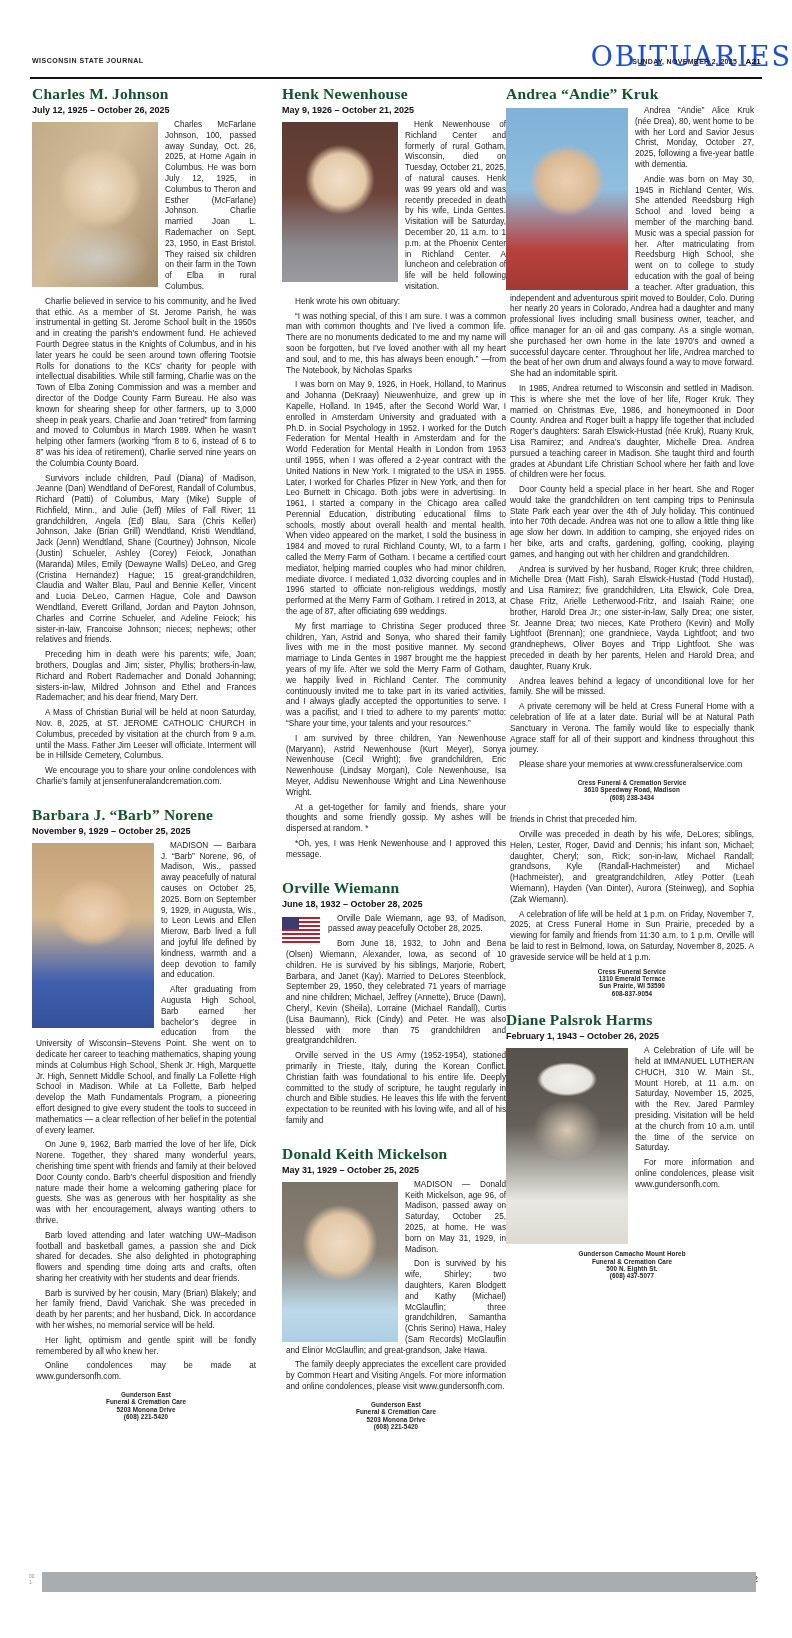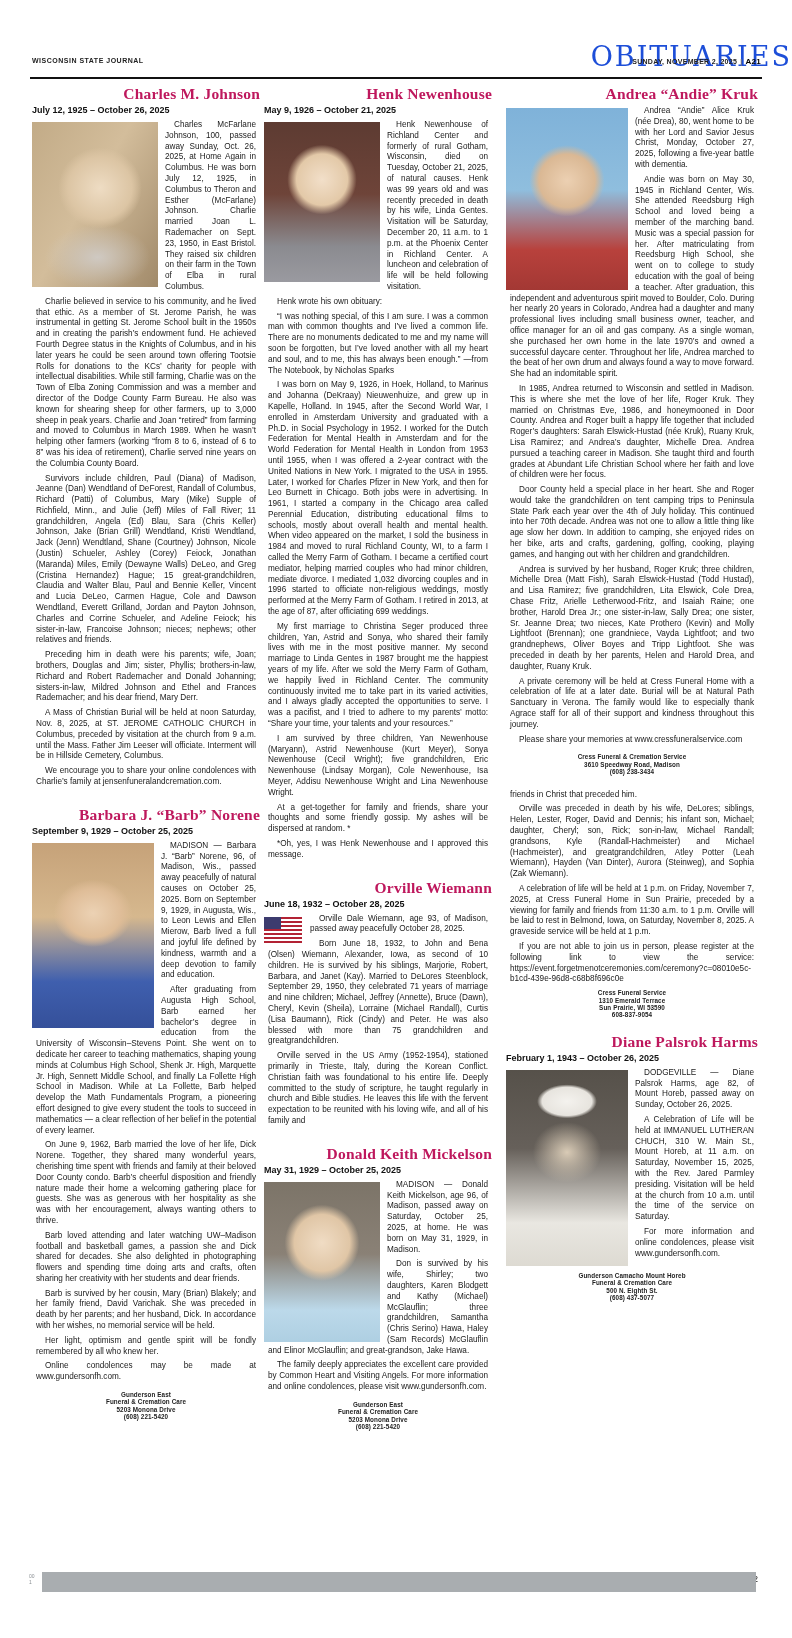--- a/index.html
+++ b/index.html
@@ -20,27 +20,27 @@
   .dateline {
     position:absolute; top:57px; right:31px;
     font-size:7px; font-weight:bold; color:#222; letter-spacing:.3px;
   }
   .dateline .pg { font-size:8px; font-weight:bold; color:#000; }
   .dateline .sep { margin:0 3px; color:#777; }
   .header-rule { position:absolute; top:77px; left:30px; width:732px; height:1.5px; background:#111; }
 
   .col { position:absolute; top:85px; }
   #col1 { left:32px;  width:228px; }
-  #col2 { left:264px; width:228px; }
+  #col2 { left:282px; width:228px; }
   #col3 { left:506px; width:252px; }
 
   .obit { margin:0 0 14px 0; }
   .obit-name {
     font-family:"Liberation Serif", serif; font-size:15.5px; font-weight:bold;
-    color:#be185d; margin:0 0 3px 0; letter-spacing:.2px; line-height:17px;text-align:right;
+    color:#14532d; margin:0 0 3px 0; letter-spacing:.2px; line-height:17px;
   }
   .obit-dates { font-size:9px; font-weight:bold; color:#111; margin:0 0 5px 0; }
   .obit-body { font-size:8.2px; line-height:10.8px; text-align:justify; }
   .obit-body p { margin:4px; text-indent:9px; }
   .obit-body p.noindent { text-indent:0; }
 
   .photo { float:left; margin:2px 7px 2px 0; }
   .ph-charles { width:126px; height:165px;
     background:
       radial-gradient(ellipse 46% 34% at 54% 40%, #eedcc3 0%, #dcc5a4 55%, rgba(0,0,0,0) 72%),
@@ -108,21 +108,21 @@
       <p>Charlie believed in service to his community, and he lived that ethic. As a member of St. Jerome Parish, he was instrumental in getting St. Jerome School built in the 1950s and in creating the parish’s endowment fund. He achieved Fourth Degree status in the Knights of Columbus, and in his later years he could be seen around town offering Tootsie Rolls for donations to the KCs’ charity for people with intellectual disabilities. While still farming, Charlie was on the Town of Elba Zoning Commission and was a member and director of the Dodge County Farm Bureau. He also was known for shearing sheep for other farmers, up to 3,000 sheep in peak years. Charlie and Joan “retired” from farming and moved to Columbus in March 1989. When he wasn’t helping other farmers (working “from 8 to 6, instead of 6 to 8” was his idea of retirement), Charlie served nine years on the Columbia County Board.</p>
       <p>Survivors include children, Paul (Diana) of Madison, Jeanne (Dan) Wendtland of DeForest, Randall of Columbus, Richard (Patti) of Columbus, Mary (Mike) Supple of Richfield, Minn., and Julie (Jeff) Miles of Fall River; 11 grandchildren, Angela (Ed) Blau, Sara (Chris Keller) Johnson, Jake (Brian Grill) Wendtland, Kristi Wendtland, Jack (Jenn) Wendtland, Shane (Courtney) Johnson, Nicole (Justin) Schueler, Ashley (Corey) Feiock, Jonathan (Maranda) Miles, Emily (Dewayne Walls) DeLeo, and Greg (Cristina Hernandez) Hague; 15 great-grandchildren, Claudia and Walter Blau, Paul and Bennie Keller, Vincent and Lucia DeLeo, Carmen Hague, Cole and Dawson Wendtland, Everett Grilland, Jordan and Payton Johnson, Charles and Corrine Schueler, and Adeline Feiock; his sister-in-law, Francoise Johnson; nieces; nephews; other relatives and friends.</p>
       <p>Preceding him in death were his parents; wife, Joan; brothers, Douglas and Jim; sister, Phyllis; brothers-in-law, Richard and Robert Rademacher and Donald Johanning; sisters-in-law, Mildred Johnson and Ethel and Frances Rademacher; and his dear friend, Mary Derr.</p>
       <p>A Mass of Christian Burial will be held at noon Saturday, Nov. 8, 2025, at ST. JEROME CATHOLIC CHURCH in Columbus, preceded by visitation at the church from 9 a.m. until the Mass. Father Jim Leeser will officiate. Interment will be in Hillside Cemetery, Columbus.</p>
       <p>We encourage you to share your online condolences with Charlie’s family at jensenfuneralandcremation.com.</p>
     </div>
   </section>
 
   <section class="obit">
     <h2 class="obit-name">Barbara J. “Barb” Norene</h2>
-    <div class="obit-dates">September 9, 1929 – October 25, 2025</div>
+    <div class="obit-dates">November 9, 1929 – October 25, 2025</div>
     <div class="obit-body clearfix">
       <div class="photo ph-barbara"></div>
       <p>MADISON — Barbara J. “Barb” Norene, 96, of Madison, Wis., passed away peacefully of natural causes on October 25, 2025. Born on September 9, 1929, in Augusta, Wis., to Leon Lewis and Ellen Mierow, Barb lived a full and joyful life defined by kindness, warmth and a deep devotion to family and education.</p>
       <p>After graduating from Augusta High School, Barb earned her bachelor’s degree in education from the University of Wisconsin–Stevens Point. She went on to dedicate her career to teaching mathematics, shaping young minds at Columbus High School, Shenk Jr. High, Marquette Jr. High, Sennett Middle School, and finally La Follette High School in Madison. While at La Follette, Barb helped develop the Math Fundamentals Program, a pioneering effort designed to give every student the tools to succeed in mathematics — a clear reflection of her belief in the potential of every learner.</p>
       <p>On June 9, 1962, Barb married the love of her life, Dick Norene. Together, they shared many wonderful years, cherishing time spent with friends and family at their beloved Door County condo. Barb’s cheerful disposition and friendly nature made their home a welcoming gathering place for guests. She was as generous with her hospitality as she was with her encouragement, always wanting others to thrive.</p>
       <p>Barb loved attending and later watching UW–Madison football and basketball games, a passion she and Dick shared for decades. She also delighted in photographing flowers and spending time doing arts and crafts, often sharing her creativity with her students and dear friends.</p>
       <p>Barb is survived by her cousin, Mary (Brian) Blakely; and her family friend, David Varichak. She was preceded in death by her parents; and her husband, Dick. In accordance with her wishes, no memorial service will be held.</p>
       <p>Her light, optimism and gentle spirit will be fondly remembered by all who knew her.</p>
       <p>Online condolences may be made at www.gundersonfh.com.</p>
     </div>
@@ -188,51 +188,50 @@
 
   <section class="obit">
     <h2 class="obit-name">Andrea “Andie” Kruk</h2>
     <div class="obit-body clearfix">
       <div class="photo ph-andrea"></div>
       <p>Andrea “Andie” Alice Kruk (née Drea), 80, went home to be with her Lord and Savior Jesus Christ, Monday, October 27, 2025, following a five-year battle with dementia.</p>
       <p>Andie was born on May 30, 1945 in Richland Center, Wis. She attended Reedsburg High School and loved being a member of the marching band. Music was a special passion for her. After matriculating from Reedsburg High School, she went on to college to study education with the goal of being a teacher. After graduation, this independent and adventurous spirit moved to Boulder, Colo. During her nearly 20 years in Colorado, Andrea had a daughter and many professional lives including small business owner, teacher, and office manager for an oil and gas company. As a single woman, she purchased her own home in the late 1970’s and owned a successful daycare center. Throughout her life, Andrea marched to the beat of her own drum and always found a way to move forward. She had an indomitable spirit.</p>
       <p>In 1985, Andrea returned to Wisconsin and settled in Madison. This is where she met the love of her life, Roger Kruk. They married on Christmas Eve, 1986, and honeymooned in Door County. Andrea and Roger built a happy life together that included Roger’s daughters: Sarah Elswick-Hustad (née Kruk), Ruany Kruk, Lisa Ramirez; and Andrea’s daughter, Michelle Drea. Andrea pursued a teaching career in Madison. She taught third and fourth grades at Abundant Life Christian School where her faith and love of children were her focus.</p>
       <p>Door County held a special place in her heart. She and Roger would take the grandchildren on tent camping trips to Peninsula State Park each year over the 4th of July holiday. This continued into her 70th decade. Andrea was not one to allow a little thing like age slow her down. In addition to camping, she enjoyed rides on her bike, arts and crafts, gardening, golfing, cooking, playing games, and hanging out with her children and grandchildren.</p>
       <p>Andrea is survived by her husband, Roger Kruk; three children, Michelle Drea (Matt Fish), Sarah Elswick-Hustad (Todd Hustad), and Lisa Ramirez; five grandchildren, Lita Elswick, Cole Drea, Chase Fritz, Arielle Letherwood-Fritz, and Isaiah Raine; one brother, Harold Drea Jr.; one sister-in-law, Sally Drea; one sister, Sr. Jeanne Drea; two nieces, Kate Prothero (Kevin) and Molly Lightfoot (Brennan); one grandniece, Vayda Lightfoot; and two grandnephews, Oliver Boyes and Tripp Lightfoot. She was preceded in death by her parents, Helen and Harold Drea, and daughter, Ruany Kruk.</p>
+      <p>Andrea leaves behind a legacy of unconditional love for her family. She will be missed.</p>
       <p>A private ceremony will be held at Cress Funeral Home with a celebration of life at a later date. Burial will be at Natural Path Sanctuary in Verona. The family would like to especially thank Agrace staff for all of their support and kindness throughout this journey.</p>
       <p>Please share your memories at www.cressfuneralservice.com</p>
     </div>
     <div class="fh">
       <div>Cress Funeral &amp; Cremation Service</div>
       <div>3610 Speedway Road, Madison</div>
       <div>(608) 238-3434</div>
     </div>
   </section>
 
   <section class="obit">
     <div class="obit-body clearfix">
       <p class="noindent">friends in Christ that preceded him.</p>
       <p>Orville was preceded in death by his wife, DeLores; siblings, Helen, Lester, Roger, David and Dennis; his infant son, Michael; daughter, Cheryl; son, Rick; son-in-law, Michael Randall; grandsons, Kyle (Randall-Hachmeister) and Michael (Hachmeister), and greatgrandchildren, Atley Potter (Leah Wiemann), Hayden (Van Dinter), Aurora (Steinweg), and Sophia (Zak Wiemann).</p>
       <p>A celebration of life will be held at 1 p.m. on Friday, November 7, 2025, at Cress Funeral Home in Sun Prairie, preceded by a viewing for family and friends from 11:30 a.m. to 1 p.m. Orville will be laid to rest in Belmond, Iowa, on Saturday, November 8, 2025. A graveside service will be held at 1 p.m.</p>
-      <p>If you are not able to join us in person, please register at the following link to view the service: https://event.forgetmenotceremonies.com/ceremony?c=08010e5c-b1cd-439e-96d8-c68b8f696c0e</p>
     </div>
     <div class="fh">
       <div>Cress Funeral Service</div>
       <div>1310 Emerald Terrace</div>
       <div>Sun Prairie, WI 53590</div>
       <div>608-837-9054</div>
     </div>
   </section>
 
   <section class="obit">
     <h2 class="obit-name">Diane Palsrok Harms</h2>
     <div class="obit-dates">February 1, 1943 – October 26, 2025</div>
     <div class="obit-body clearfix">
       <div class="photo ph-diane"></div>
-      <p>DODGEVILLE — Diane Palsrok Harms, age 82, of Mount Horeb, passed away on Sunday, October 26, 2025.</p>
       <p>A Celebration of Life will be held at IMMANUEL LUTHERAN CHUCH, 310 W. Main St., Mount Horeb, at 11 a.m. on Saturday, November 15, 2025, with the Rev. Jared Parmley presiding. Visitation will be held at the church from 10 a.m. until the time of the service on Saturday.</p>
       <p>For more information and online condolences, please visit www.gundersonfh.com.</p>
     </div>
     <div class="fh">
       <div>Gunderson Camacho Mount Horeb</div>
       <div>Funeral &amp; Cremation Care</div>
       <div>500 N. Eighth St.</div>
       <div>(608) 437-5077</div>
     </div>
   </section>

